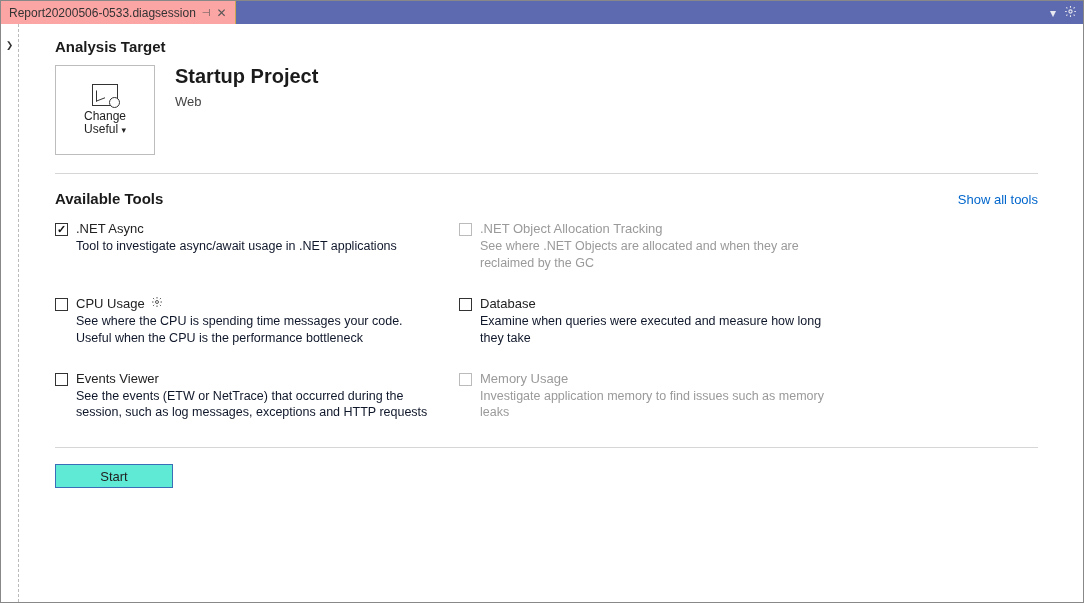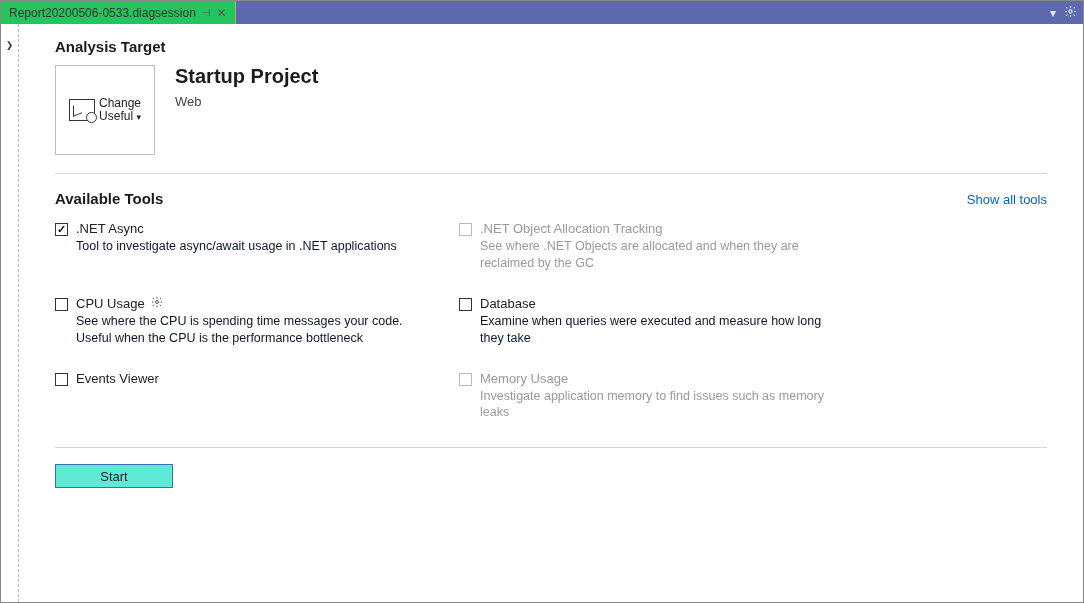--- a/index.html
+++ b/index.html
@@ -14,21 +14,21 @@
   border: 1px solid #888;
 }
 .tabbar {
   height: 23px;
   background: #5d6ab0;
   display: flex;
   align-items: stretch;
   position: relative;
 }
 .tab {
-  background: #22c55e;
+  background: #fca5a5;
   border-right: 1px solid #c9a94f;
   display: flex;
   align-items: center;
   padding: 0 8px;
   font-size: 12px;
   color: #333;
   gap: 6px;
 }
 .tab .pin { font-size: 10px; color: #555; }
 .tab .close { font-size: 12px; color: #555; cursor: pointer; }
@@ -52,42 +52,42 @@
   width: 18px;
   border-right: 1px dashed #bbb;
   display: flex;
   justify-content: center;
   padding-top: 14px;
 }
 .gutter .expand { font-size: 12px; color: #333; cursor: pointer; font-family: Consolas, monospace; }
 
 .content {
   flex: 1;
-  padding: 14px 36px 0 36px;
+  padding: 14px 45px 0 36px;
   overflow: hidden;
 }
 
 h2.section {
   font-size: 15px;
   font-weight: 600;
   margin-bottom: 10px;
   color: #1b1b1b;
 }
 
 .target-row {
   display: flex;
   gap: 20px;
   margin-bottom: 18px;
 }
 .target-tile {
   width: 100px;
   height: 90px;
   border: 1px solid #bdbdbd;
   display: flex;
-  flex-direction: row;
+  flex-direction: column;
   align-items: center;
   justify-content: center;
   gap: 4px;
   cursor: pointer;
 }
 .target-tile .icon-img {
   width: 26px; height: 22px;
   border: 1.5px solid #333;
   position: relative;
   background: #fff;
@@ -305,20 +305,21 @@
             </div>
             <div class="tool-desc">Examine when queries were executed and measure how long they take</div>
           </div>
         </div>
         <div class="tool">
           <div class="cb"></div>
           <div class="tool-body">
             <div class="tool-title">
               <span>Events Viewer</span>
             </div>
+            <div class="tool-desc">See the events (ETW or NetTrace) that occurred during the session, such as log messages, exceptions and HTTP requests</div>
           </div>
         </div>
         <div class="tool disabled">
           <div class="cb"></div>
           <div class="tool-body">
             <div class="tool-title">
               <span>Memory Usage</span>
             </div>
             <div class="tool-desc">Investigate application memory to find issues such as memory leaks</div>
           </div>

